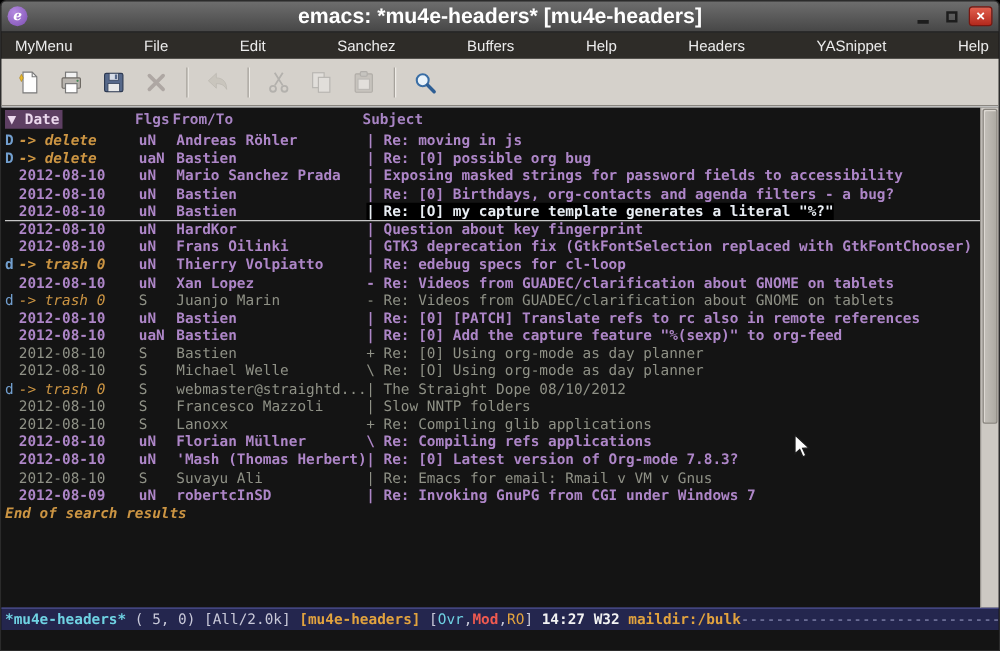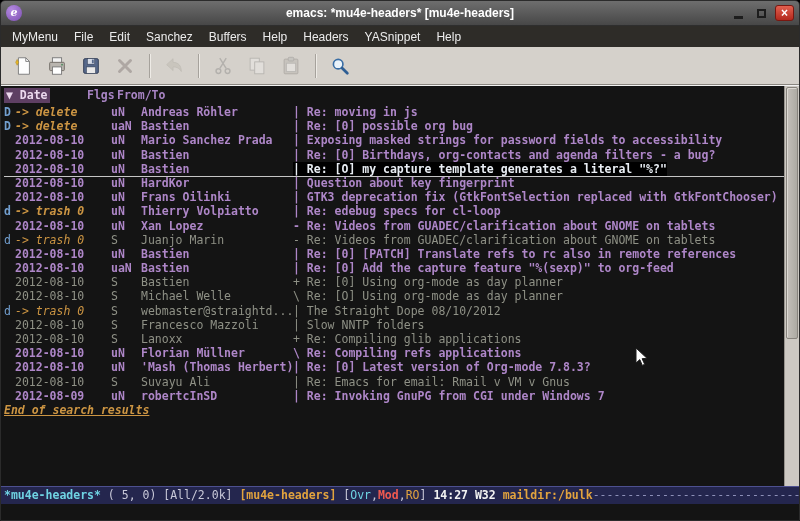--- a/index.html
+++ b/index.html
@@ -9,64 +9,64 @@
   .window { position:relative; width:800px; height:521px; display:flex; flex-direction:column;
             background:#141414; border:1px solid #2b2b2b; border-radius:5px 5px 0 0; overflow:hidden; }
 
   
   .titlebar { flex:0 0 25px; background:linear-gradient(#6e6e6e,#474747); display:flex;
               align-items:center; padding:0 5px; position:relative; border-bottom:1px solid #2e2e2e; }
   .emacs-icon { width:16px; height:16px; border-radius:50%; z-index:2;
                 background:radial-gradient(circle at 35% 30%, #b48ae0, #7d4fb2);
                 color:#fff; font:italic bold 11px/15px "DejaVu Serif", serif; text-align:center; }
   .title-text { position:absolute; left:0; right:0; text-align:center; color:#fff;
-                font-size:12px; font-weight:bold; }
+                font-size:17px; font-weight:bold; }
   .win-buttons { margin-left:auto; display:flex; align-items:center; gap:4px; z-index:2; }
   .win-btn { width:19px; height:16px; display:flex; align-items:center; justify-content:center;
              border-radius:3px; cursor:default; }
   .btn-min .glyph { width:9px; height:3px; background:#1d1d1d; margin-top:8px; }
   .btn-max .glyph { width:9px; height:9px; border:2px solid #1d1d1d; }
   .btn-close { background:linear-gradient(#e2604f,#b3291d); border:1px solid #791710;
                color:#fff; font-size:12px; font-weight:bold; line-height:1; }
 
   
-  .menubar { flex:0 0 21px; background:#2e2c28; display:flex; align-items:center; padding-left:3px; }
+  .menubar { flex:0 0 21px; background:#2e2c28; display:flex; align-items:center; padding-left:3px;justify-content:space-between; }
   .menu-item { color:#ececec; font-size:12px; padding:2px 8px; }
 
   
   .toolbar { flex:0 0 38px; background:#d5d1cb; border-bottom:1px solid #8a8680;
              display:flex; align-items:center; padding-left:6px; gap:2px; }
   .tool-btn { width:32px; height:28px; display:flex; align-items:center; justify-content:center;
               border-radius:3px; }
   .tool-btn.disabled svg { opacity:.32; filter:grayscale(.9); }
   .tool-sep { width:1px; height:24px; background:#a6a29c; box-shadow:1px 0 0 #eeebe6; margin:0 6px; }
 
   
   .textwrap { flex:1; min-height:0; display:flex; border-top:1px solid #f2f2f2; background:#141414; }
   .content { flex:1; overflow:hidden; font-family:"DejaVu Sans Mono", monospace;
              font-size:11.5px; padding:2px 0 0 3px; }
   .hrow { display:flex; height:15px; line-height:15px; white-space:pre;
           font-weight:bold; color:#a884c4; margin-bottom:2px; }
   .hcell span { display:inline-block; }
   .sorted { background:#5e3f63; color:#ecd9ee; padding:0 2px; }
-  .c-datehead { width:83px; }
+  .c-datehead { width:104px; }
   .c-mark  { width:11px;  overflow:hidden; }
   .c-date  { width:96px;  overflow:hidden; }
   .c-flags { width:30px;  overflow:hidden; }
   .c-from  { width:152px; overflow:hidden; }
   .c-subj  { flex:1;      overflow:hidden; }
   .row { display:flex; height:14.2px; line-height:14.2px; white-space:pre; }
   .row.unread { color:#ae86c8; font-weight:bold; }
   .row.read   { color:#8f9186; }
   .row .c-mark { color:#729fcf; }
   .c-date.action { color:#cc9543; font-style:italic; }
   .row.current { box-shadow:0 1px 0 #c6c6c6; }
   .row.current .subject-text { background:#000000; color:#e9eef4; }
   .footer-line { height:14.2px; line-height:14.2px; color:#cc9543;
-                 font-style:italic; font-weight:bold; white-space:pre;text-decoration:underline; }
+                 font-style:italic; font-weight:bold; white-space:pre; }
 
   
   .scrollbar { flex:0 0 15px; background:#cdc9c3; border-left:1px solid #98948e; position:relative; }
   .scroll-thumb { position:absolute; left:1px; right:1px; top:1px; height:63%;
                   background:linear-gradient(90deg,#c4c0ba,#adaaa3); border:1px solid #87837d;
                   border-radius:2px; box-shadow:inset 1px 1px 0 #ddd9d3; }
 
   
   .modeline { flex:0 0 18px; background:#24264e; border-top:1px solid #4d5090;
               font-family:"DejaVu Sans Mono", monospace; font-size:11.5px; line-height:16px;
@@ -170,21 +170,21 @@
     <div class="tool-btn">
       <svg width="22" height="22" viewBox="0 0 24 24">
         <circle cx="10" cy="10" r="5.2" fill="#eaf3fa" stroke="#3a6ea5" stroke-width="1.8"></circle>
         <path d="M14.2 14.2L20 20" stroke="#2e5e94" stroke-width="3" stroke-linecap="round"></path>
       </svg>
     </div>
   </div>
 
   <div class="textwrap">
     <div class="content">
-      <div class="hrow"><div class="hcell c-datehead"><span class="sorted">▼ Date</span></div><div class="hcell c-flags"><span>Flgs</span></div><div class="hcell c-from"><span>From/To</span></div></div>
+      <div class="hrow"><div class="hcell c-datehead"><span class="sorted">▼ Date</span></div><div class="hcell c-flags"><span>Flgs</span></div><div class="hcell c-from"><span>From/To</span></div><div class="hcell c-subj"><span>Subject</span></div></div>
       <div>
           <div class="row unread"><div class="c-mark">D</div><div class="c-date action">-&gt; delete</div><div class="c-flags">uN</div><div class="c-from">Andreas Röhler</div><div class="c-subj"><span class="subject-text">| Re: moving in js</span></div></div>
           <div class="row unread"><div class="c-mark">D</div><div class="c-date action">-&gt; delete</div><div class="c-flags">uaN</div><div class="c-from">Bastien</div><div class="c-subj"><span class="subject-text">| Re: [0] possible org bug</span></div></div>
           <div class="row unread"><div class="c-mark"></div><div class="c-date">2012-08-10</div><div class="c-flags">uN</div><div class="c-from">Mario Sanchez Prada</div><div class="c-subj"><span class="subject-text">| Exposing masked strings for password fields to accessibility</span></div></div>
           <div class="row unread"><div class="c-mark"></div><div class="c-date">2012-08-10</div><div class="c-flags">uN</div><div class="c-from">Bastien</div><div class="c-subj"><span class="subject-text">| Re: [0] Birthdays, org-contacts and agenda filters - a bug?</span></div></div>
           <div class="row unread current"><div class="c-mark"></div><div class="c-date">2012-08-10</div><div class="c-flags">uN</div><div class="c-from">Bastien</div><div class="c-subj"><span class="subject-text">| Re: [O] my capture template generates a literal "%?"</span></div></div>
           <div class="row unread"><div class="c-mark"></div><div class="c-date">2012-08-10</div><div class="c-flags">uN</div><div class="c-from">HardKor</div><div class="c-subj"><span class="subject-text">| Question about key fingerprint</span></div></div>
           <div class="row unread"><div class="c-mark"></div><div class="c-date">2012-08-10</div><div class="c-flags">uN</div><div class="c-from">Frans Oilinki</div><div class="c-subj"><span class="subject-text">| GTK3 deprecation fix (GtkFontSelection replaced with GtkFontChooser)</span></div></div>
           <div class="row unread"><div class="c-mark">d</div><div class="c-date action">-&gt; trash 0</div><div class="c-flags">uN</div><div class="c-from">Thierry Volpiatto</div><div class="c-subj"><span class="subject-text">| Re: edebug specs for cl-loop</span></div></div>
           <div class="row unread"><div class="c-mark"></div><div class="c-date">2012-08-10</div><div class="c-flags">uN</div><div class="c-from">Xan Lopez</div><div class="c-subj"><span class="subject-text">- Re: Videos from GUADEC/clarification about GNOME on tablets</span></div></div>

